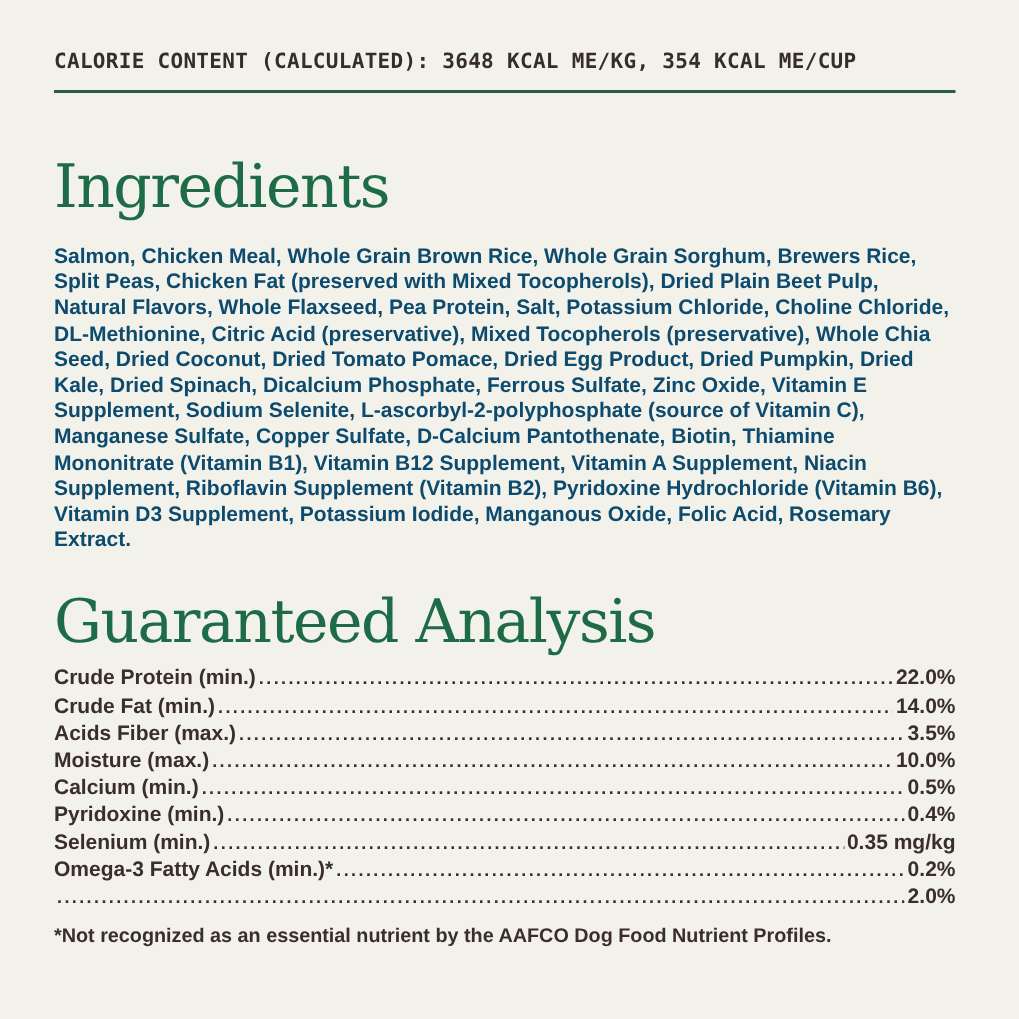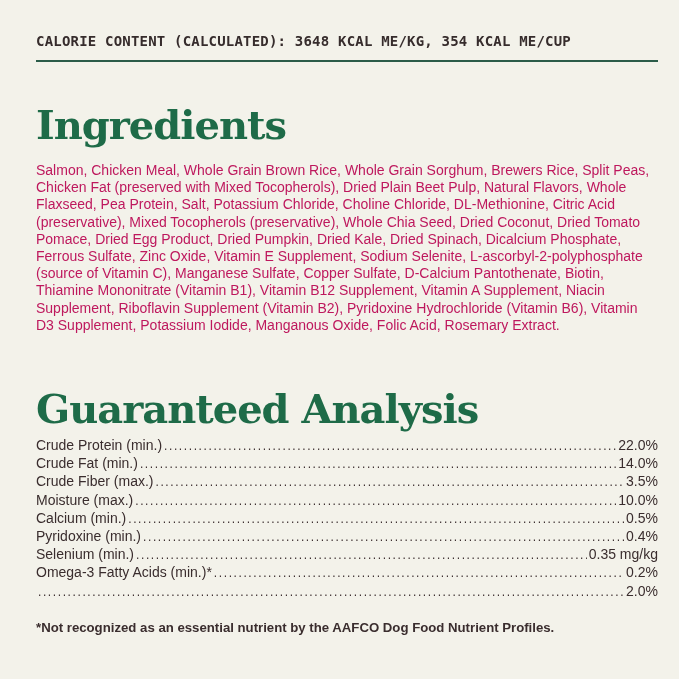--- a/index.html
+++ b/index.html
@@ -11,65 +11,65 @@
     height: 679px;
     background: #f3f2ea;
     overflow: hidden;
     font-family: "Liberation Sans", sans-serif;
     color: #3a2d2e;
   }
   .page {
     box-sizing: border-box;
     width: 679px;
     height: 679px;
-    padding: 33px 21px 0 36px;
+    padding: 33px 42px 0 36px;
   }
   .calorie-line {
     font-family: "DejaVu Sans Mono", "Liberation Mono", monospace;
     font-weight: 700;
     font-size: 14px;
     line-height: 16px;
     letter-spacing: 0.2px;
     color: #362c2c;
     white-space: nowrap;
   }
   .rule {
     margin-top: 11px;
     height: 2px;
     background: #2b5c49;
     border: none;
   }
   h1.section-title {
     font-family: "DejaVu Serif", "Liberation Serif", serif;
-    font-weight: 700;
+    font-weight: 400;
     font-size: 40px;
     line-height: 46px;
     letter-spacing: -1px;
     color: #1e6b48;
     margin: 0;
   }
   h1.ingredients-title { margin-top: 40px; }
-  h1.analysis-title { margin-top: 52px; }
+  h1.analysis-title { margin-top: 24px; }
   .ingredients-text {
     margin: 14px 0 0 0;
     font-size: 14px;
     line-height: 17.2px;
-    font-weight: 400;
+    font-weight: 700;
     letter-spacing: 0px;
-    color: #be185d;
+    color: #0c4a6e;
   }
   .analysis-table {
     margin-top: 5px;
   }
   .analysis-row {
     display: flex;
     align-items: baseline;
     font-size: 14px;
     line-height: 17.2px;
-    font-weight: 400;
+    font-weight: 700;
     color: #3a2d2e;
   }
   .row-label {
     white-space: nowrap;
     flex: 0 0 auto;
   }
   .leader-dots {
     flex: 1 1 auto;
     overflow: hidden;
     white-space: nowrap;
@@ -81,21 +81,21 @@
     font-size: 12px;
     letter-spacing: 1.6px;
     color: #3a2d2e;
   }
   .row-value {
     white-space: nowrap;
     flex: 0 0 auto;
     text-align: left;
   }
   .footnote {
-    margin-top: 18px;
+    margin-top: 8px;
     font-size: 13.2px;
     line-height: 17px;
     font-weight: 700;
     color: #3a2d2e;
     white-space: nowrap;
   }
 </style>
 </head>
 <body>
 
@@ -119,21 +119,21 @@
       <span class="row-value">22.0%</span>
     </div>
 
     <div class="analysis-row">
       <span class="row-label">Crude Fat (min.)</span>
       <span class="leader-dots"></span>
       <span class="row-value">14.0%</span>
     </div>
 
     <div class="analysis-row">
-      <span class="row-label">Crude Fiber (max.)</span>
+      <span class="row-label">Acids Fiber (max.)</span>
       <span class="leader-dots"></span>
       <span class="row-value">3.5%</span>
     </div>
 
     <div class="analysis-row">
       <span class="row-label">Moisture (max.)</span>
       <span class="leader-dots"></span>
       <span class="row-value">10.0%</span>
     </div>
 

